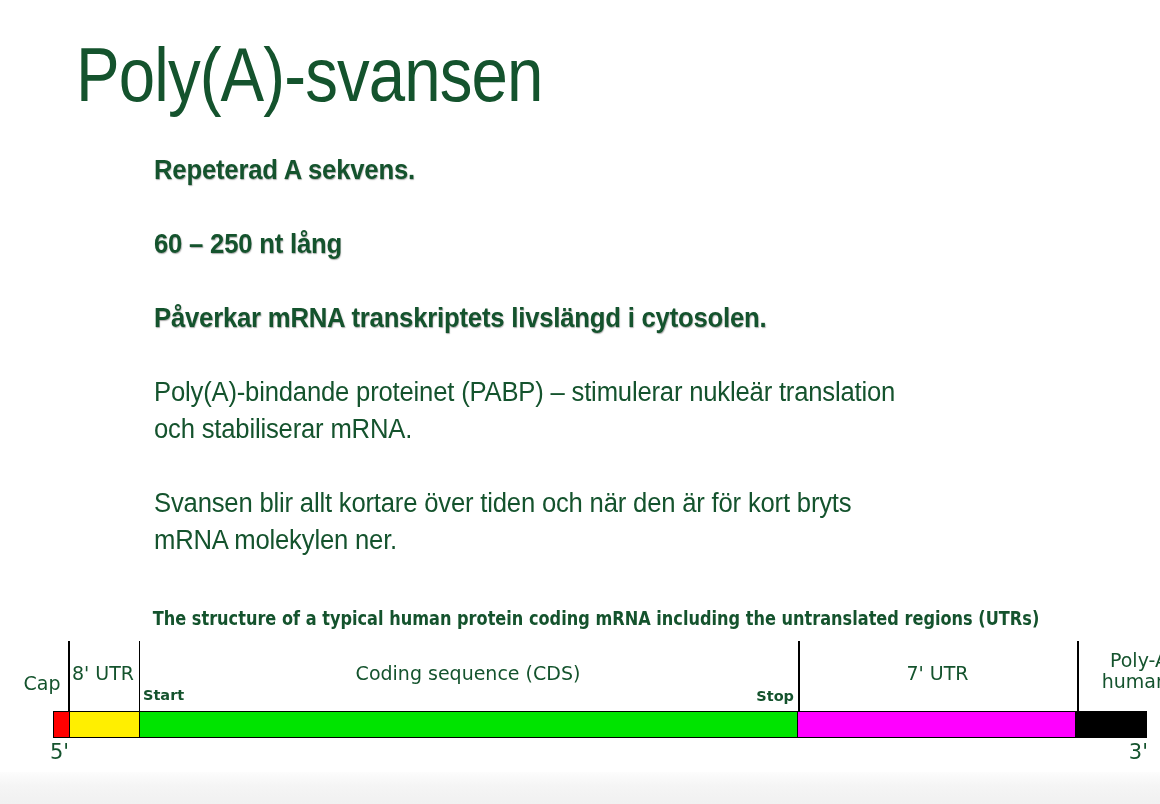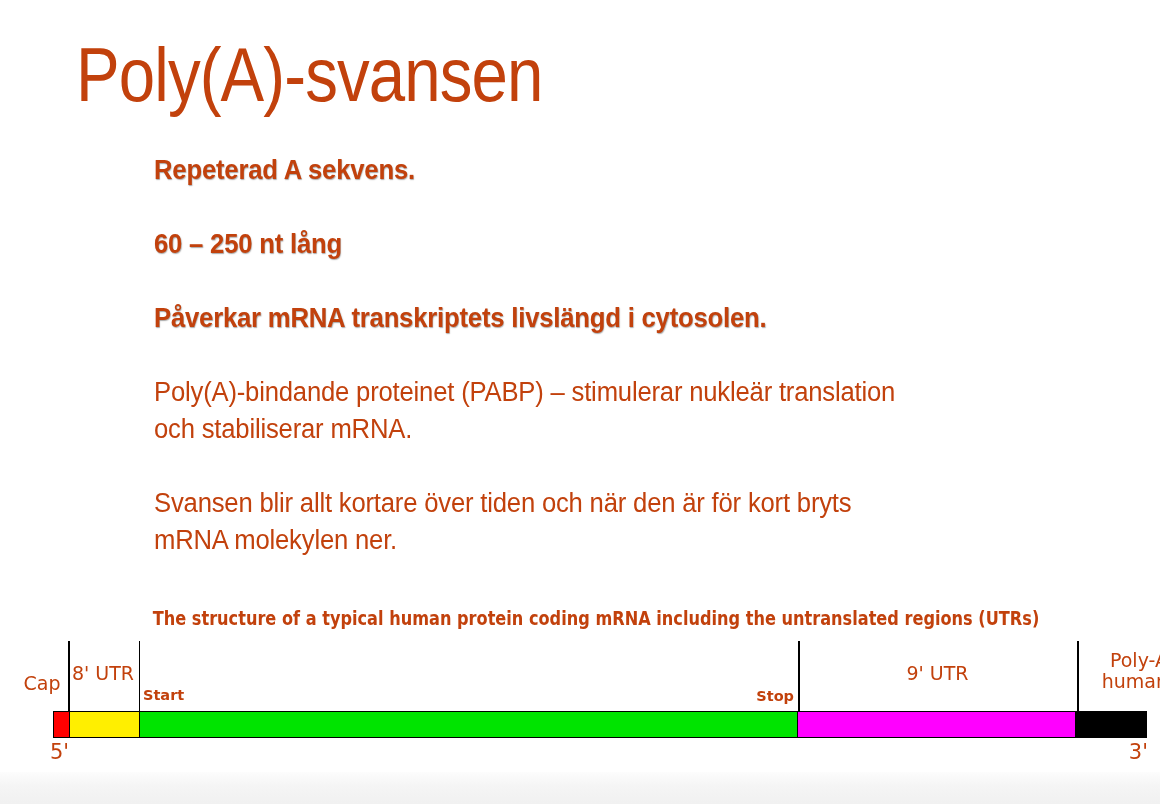--- a/index.html
+++ b/index.html
@@ -1,19 +1,19 @@
 <!DOCTYPE html>
 <html><head>
 <meta charset="utf-8">
 <style>
   * { margin:0; padding:0; box-sizing:border-box; }
   html, body { background:#ffffff; }
   .slide {
     position:relative; width:1160px; height:804px; background:#ffffff;
-    overflow:hidden; color:#c2410c; font-family:"Liberation Sans", sans-serif;
+    overflow:hidden; color:#14532d; font-family:"Liberation Sans", sans-serif;
   }
   .slide-title {
     position:absolute; left:76px; top:31px;
     font-size:76px; font-weight:400; line-height:1.15; letter-spacing:-1px;
     transform:scaleX(0.86); transform-origin:left top; white-space:nowrap;
   }
   .body-text {
     position:absolute; left:154px; top:152px; width:880px;
     font-size:27px; line-height:37px; letter-spacing:-0.2px;
     transform:scaleX(0.95); transform-origin:left top;
@@ -96,21 +96,22 @@
 
     <div class="fig-title">The structure of a typical human protein coding mRNA including the untranslated regions (UTRs)</div>
 
     <div class="vline vl-1"></div>
     <div class="vline vl-2"></div>
     <div class="vline vl-3"></div>
     <div class="vline vl-4"></div>
 
     <div class="fig-label lbl-cap">Cap</div>
     <div class="fig-label lbl-utr5">8' UTR</div>
-    <div class="fig-label lbl-utr3">9' UTR</div>
+    <div class="fig-label lbl-cds">Coding sequence (CDS)</div>
+    <div class="fig-label lbl-utr3">7' UTR</div>
     <div class="fig-label lbl-polya">
       <div>Poly-A</div>
       <div>human</div>
     </div>
     <div class="fig-label lbl-small lbl-start">Start</div>
     <div class="fig-label lbl-small lbl-stop">Stop</div>
 
     <div class="bar">
       <div class="seg seg-cap" style="background: rgb(255, 0, 0);"></div>
       <div class="seg seg-utr5" style="background: rgb(255, 239, 0);"></div>

